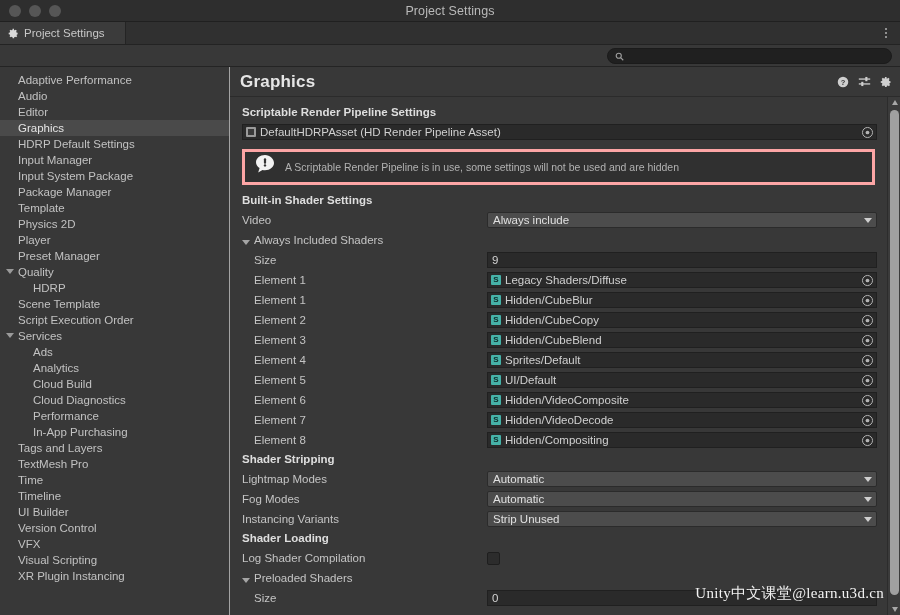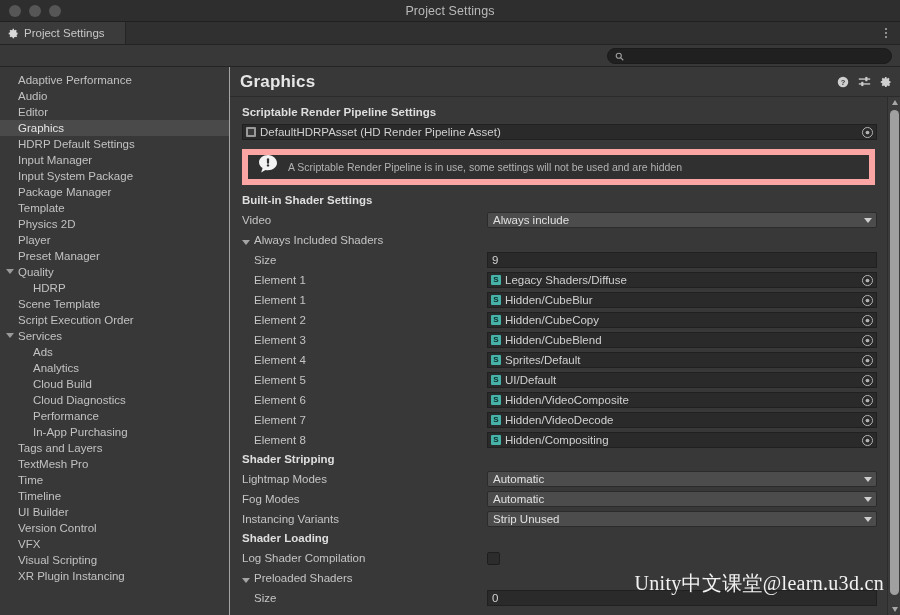--- a/index.html
+++ b/index.html
@@ -208,21 +208,21 @@
     width: 13px; height: 13px;
     background: #2c2c2c;
     border: 1px solid #1e1e1e;
     border-radius: 2px;
   }
 
   
   .infobox {
     margin: 7px 12px 6px 12px;
     background: #303030;
-    border: 6px solid #fca5a5;
+    border: 3px solid #fca5a5;
     height: 36px;
     display: flex; align-items: center;
     padding: 0 8px;
     gap: 8px;
   }
   .infobox .itxt { font-size: 10.5px; color: #b2b2b2; }
 
   
   .vscroll {
     position: absolute; top: 30px; right: 0; bottom: 0; width: 13px;
@@ -250,23 +250,23 @@
   }
   .vscroll .thumb {
     position: absolute; top: 2px; left: 2px;
     width: 9px; height: 485px;
     background: #a0a0a0; border-radius: 5px;
   }
   .vscroll .arrow.bottom { position: absolute; bottom: 0; }
 
   
   .watermark {
-    position: absolute; right: 16px; bottom: 18px;
+    position: absolute; right: 16px; bottom: 12px;
     font-family: "Liberation Serif", serif;
-    font-size: 20px; color: #f2f2f2;
+    font-size: 15px; color: #f2f2f2;
     letter-spacing: .3px;
     pointer-events: none;
     white-space: nowrap;
   }
 </style>
 </head>
 <body>
 
 <div class="titlebar">
   <div class="traffic">

